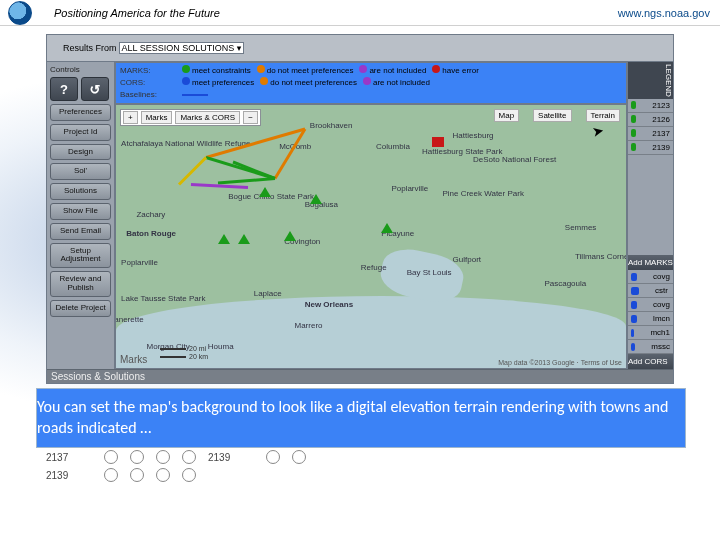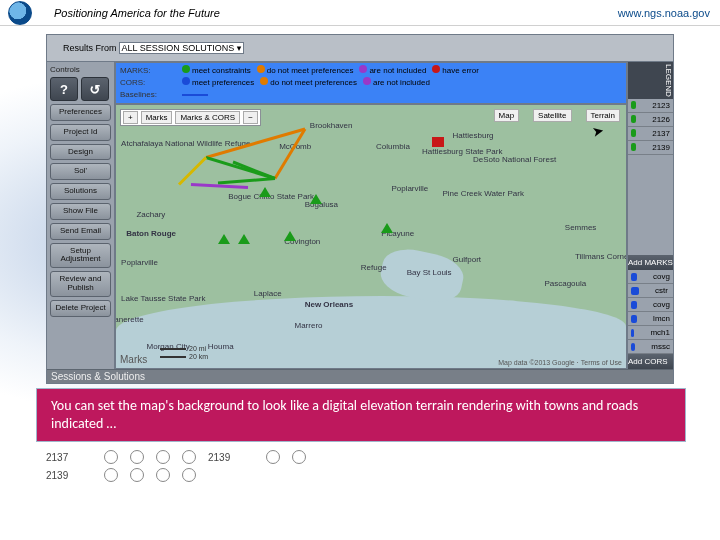--- a/index.html
+++ b/index.html
@@ -117,22 +117,22 @@
   }
   .right .hdr{ background:#3f4650; color:#fff; writing-mode:vertical-rl; text-align:center; padding:2px 0; font-size:8px}
   .right-row{ border-bottom:1px solid #787f88; padding:2px 3px; display:flex; align-items:center; gap:16px}
   .right-row .sw{ width:8px;height:8px;background:#1a9b1a;border-radius:2px}
   .addbtn{ background:linear-gradient(#5b636e,#3f4650); color:#fff; text-align:left; padding:3px 0; font-size:8px}
   .bottombar{ height:14px; background:#787f88; border-top:1px solid #5d6670; font-size:10px; color:#eee; padding:1px 4px}
 
   
   .caption {
     position:absolute; left:36px; right:34px; top:388px;
-    background:#be185d; color:#fff; border:1px solid #9fb6cc;
-    padding:8px 14px; font-family: Calibri, Arial, sans-serif; font-size:14px; line-height:1.3;
+    background:#3b82f6; color:#fff; border:1px solid #9fb6cc;
+    padding:8px 0; font-family: Calibri, Arial, sans-serif; font-size:16px; line-height:1.3;
   }
   
   .grid {
     position:absolute; left:46px; top:448px; width:612px;
     font-size:10px; color:#444;
   }
   .gridrow{ display:flex; align-items:center; gap:12px; padding:2px 0}
   .gridrow .id{ width:46px }
   .gridrow .c{ width:14px; height:14px; border:1px solid #888; border-radius:50% }
   

